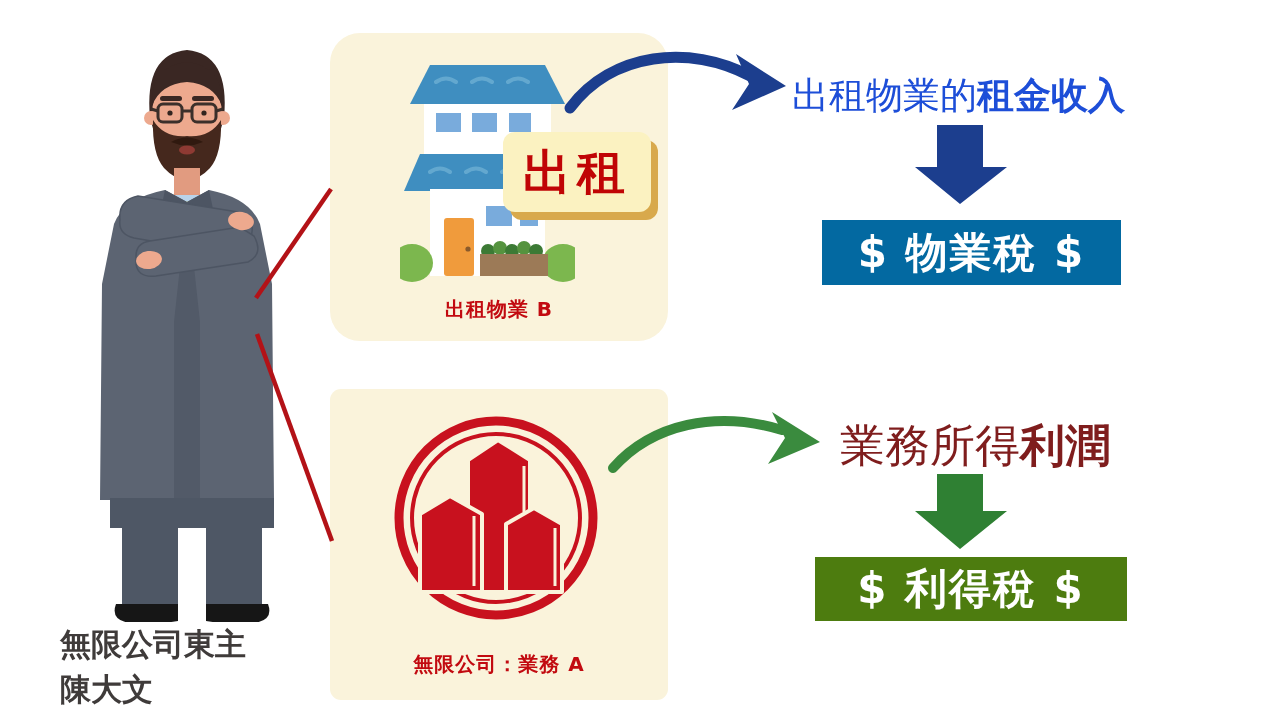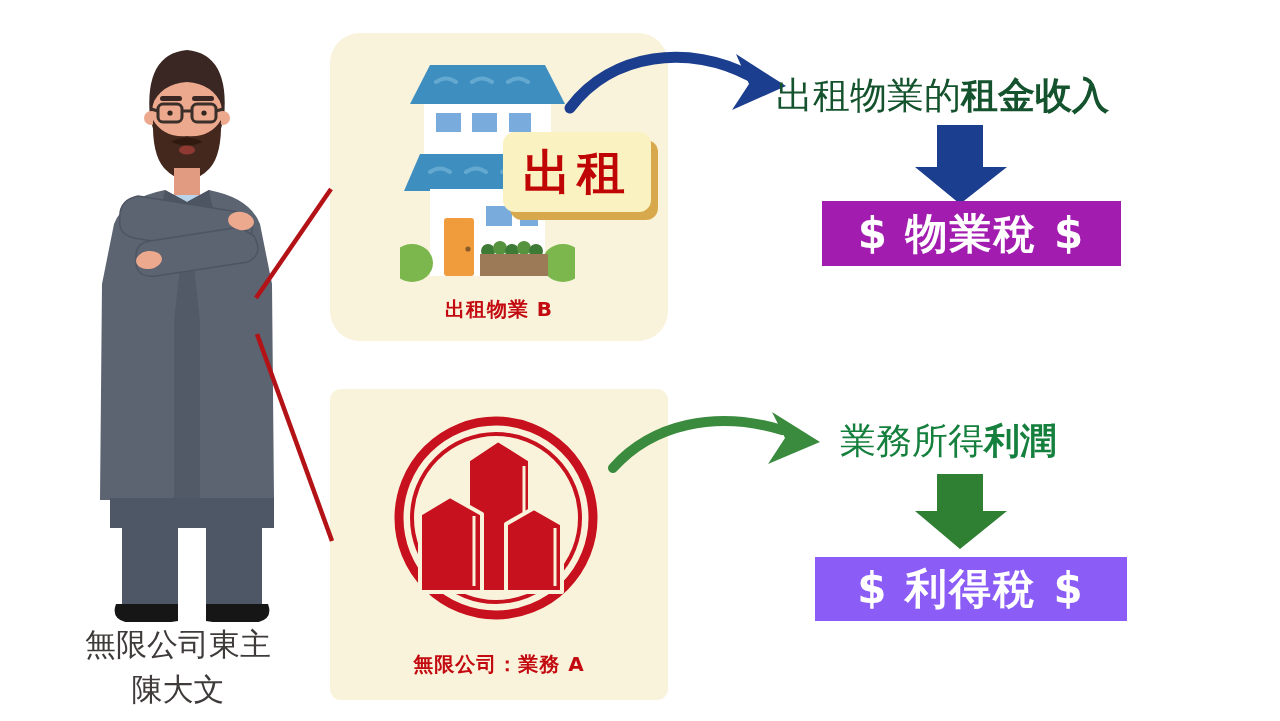--- a/index.html
+++ b/index.html
@@ -23,34 +23,34 @@
     position:absolute;left:503px;top:132px;width:148px;height:80px;
     background:#FBF2C1;border-radius:12px;
     box-shadow:7px 8px 0 #D8A94C;
     display:flex;align-items:center;justify-content:center;
   }
   .rent-tag span{
     font-size:48px;font-weight:bold;color:#C00505;letter-spacing:6px;line-height:1;
   }
   
   .flow-text{position:absolute;white-space:nowrap;line-height:1.1;}
-  .flow-text.blue{left:776px;top:76px;color:#14532d;font-size:37px;}
-  .flow-text.green{left:840px;top:421px;color:#15803d;font-size:36px;}
+  .flow-text.blue{left:792px;top:76px;color:#1d4ed8;font-size:37px;}
+  .flow-text.green{left:840px;top:421px;color:#7f1d1d;font-size:45px;}
   .flow-text .emph{font-weight:bold;}
   
   .tax-banner{
     position:absolute;display:flex;align-items:center;justify-content:center;
     color:#ffffff;font-weight:bold;letter-spacing:2px;
   }
-  .tax-banner.blue{left:822px;top:201px;width:299px;height:65px;background:#a21caf;font-size:42px;}
-  .tax-banner.green{left:815px;top:557px;width:312px;height:64px;background:#8b5cf6;font-size:42px;}
+  .tax-banner.blue{left:822px;top:220px;width:299px;height:65px;background:#0369a1;font-size:42px;}
+  .tax-banner.green{left:815px;top:557px;width:312px;height:64px;background:#4d7c0f;font-size:42px;}
   
   .owner-name{
-    position:absolute;left:48px;top:622px;width:260px;text-align:center;
-    color:#3F3B3A;font-weight:normal;font-size:31px;line-height:1.45;
+    position:absolute;left:60px;top:622px;width:260px;
+    color:#3F3B3A;font-weight:bold;font-size:31px;line-height:1.45;
   }
   svg{display:block;}
 </style>
 </head>
 <body>
 
 <div class="canvas">
 
   <svg class="abs" style="left:70px;top:22px;" width="250" height="600" viewBox="0 0 250 600" aria-hidden="true">
 

